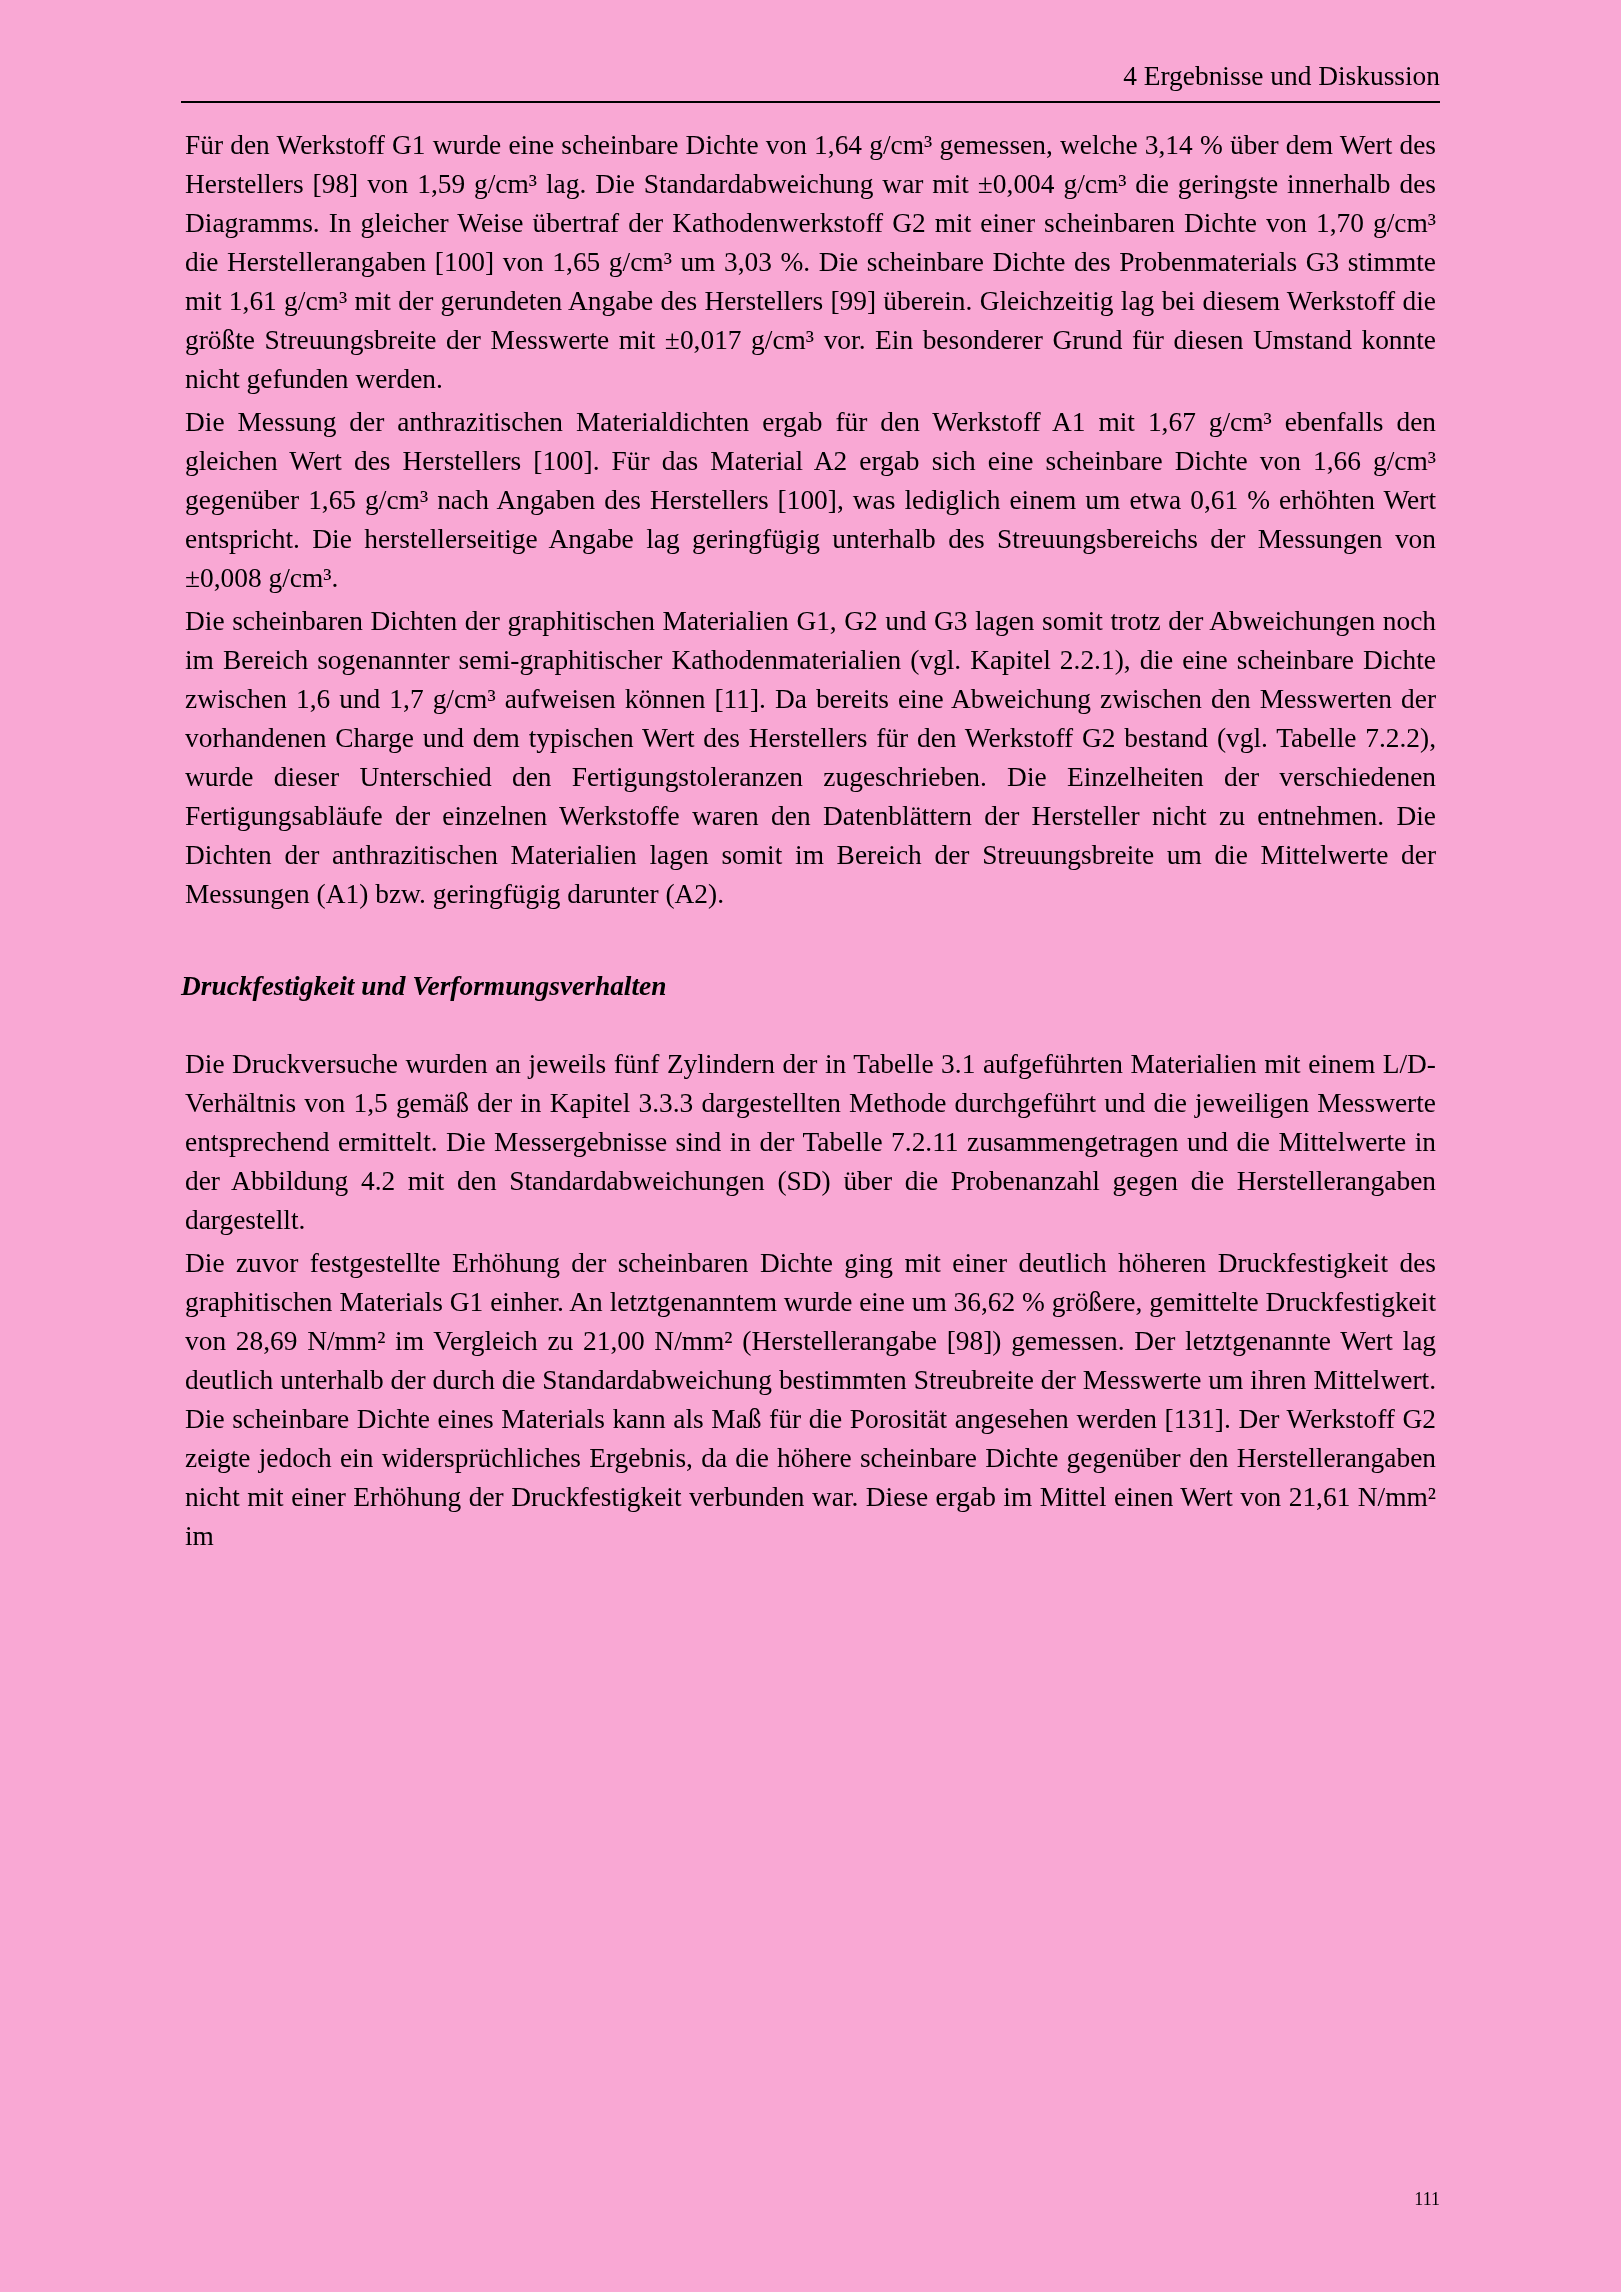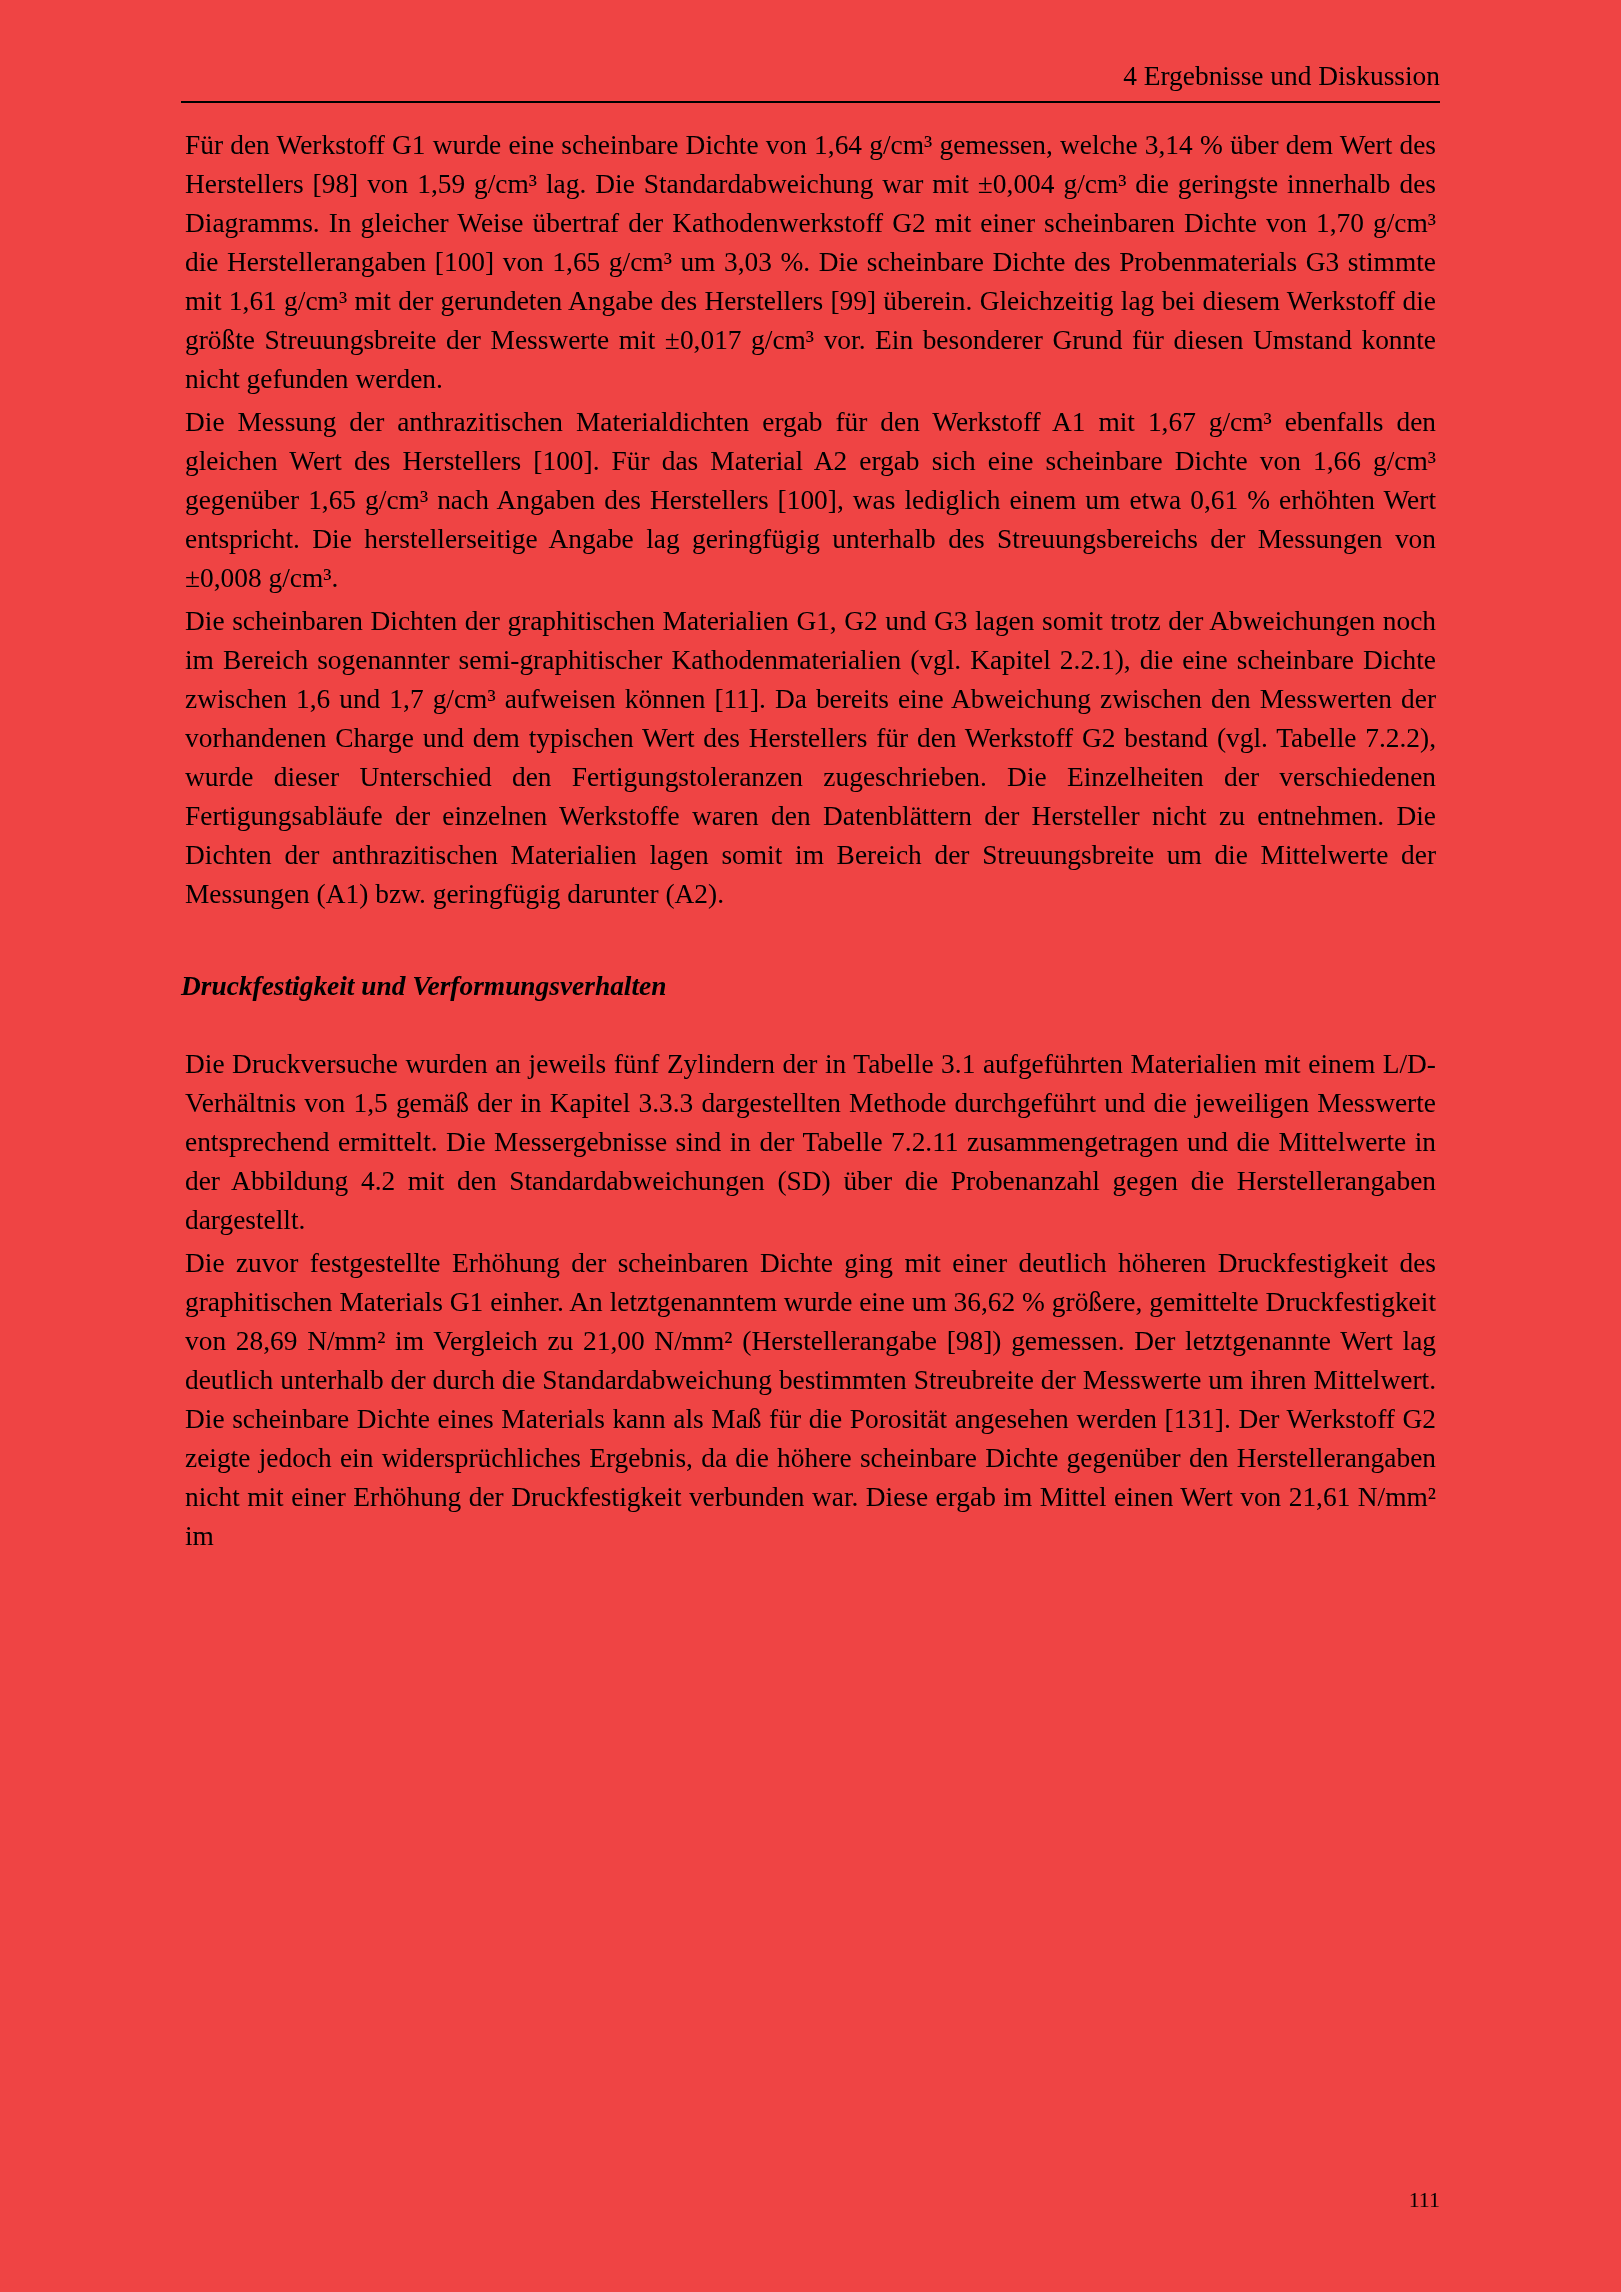--- a/index.html
+++ b/index.html
@@ -5,21 +5,21 @@
     html, body {
       margin: 0;
       padding: 0;
       background: #e8e8e8;
     }
     .page {
       position: relative;
       width: 1621px;
       height: 2293px;
       margin: 0 auto;
-      background: #ef4444;
+      background: #f9a8d4;
       font-family: "Liberation Serif", serif;
       color: #000000;
       box-sizing: border-box;
     }
     .running-header {
       position: absolute;
       top: 61px;
       left: 181px;
       width: 1259px;
       text-align: right;
@@ -52,21 +52,21 @@
       font-weight: bold;
       font-style: italic;
       text-align: left;
     }
     .page-footer {
       position: absolute;
       top: 2184px;
       left: 181px;
       width: 1259px;
       text-align: right;
-      font-size: 22px;
+      font-size: 18px;
       line-height: 31px;
     }
   </style>
 </head>
 <body>
 
 <div class="page">
 
   <header class="running-header">
     <span>4 Ergebnisse und Diskussion</span>

